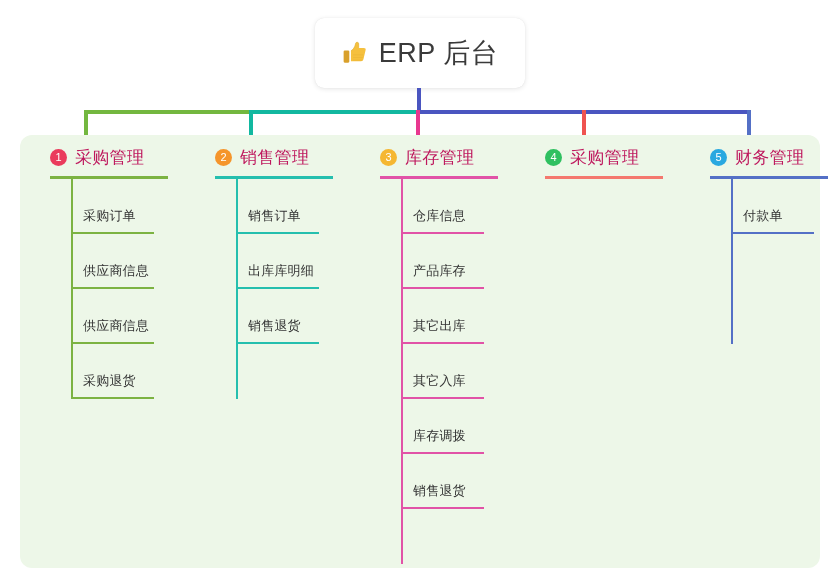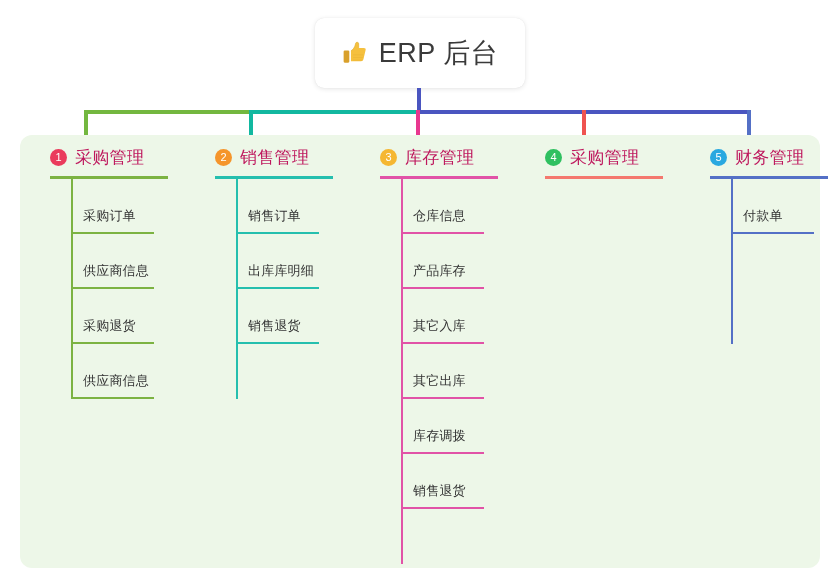--- a/index.html
+++ b/index.html
@@ -189,25 +189,25 @@
         <div class="spine" style="background: rgb(124, 179, 66); height: 220px;"></div>
         <div class="leaf">
           <div class="leaf-label">采购订单</div>
           <div class="leaf-rule" style="background: rgb(124, 179, 66); width: 83px;"></div>
         </div>
         <div class="leaf">
           <div class="leaf-label">供应商信息</div>
           <div class="leaf-rule" style="background: rgb(124, 179, 66); width: 83px;"></div>
         </div>
         <div class="leaf">
+          <div class="leaf-label">供应商信息</div>
+          <div class="leaf-rule" style="background: rgb(124, 179, 66); width: 83px;"></div>
+        </div>
+        <div class="leaf">
           <div class="leaf-label">采购退货</div>
-          <div class="leaf-rule" style="background: rgb(124, 179, 66); width: 83px;"></div>
-        </div>
-        <div class="leaf">
-          <div class="leaf-label">供应商信息</div>
           <div class="leaf-rule" style="background: rgb(124, 179, 66); width: 83px;"></div>
         </div>
       </div>
     </div>
     <div class="column" style="left: 205px;">
       <div class="col-header">
         <span class="badge" style="background: rgb(245, 149, 43);">2</span>
         <span class="col-title">销售管理</span>
       </div>
       <div class="col-rule" style="background: rgb(37, 191, 174); width: 118px; margin-left: 10px;"></div>
@@ -237,25 +237,25 @@
         <div class="spine" style="background: rgb(225, 83, 167); height: 385px;"></div>
         <div class="leaf">
           <div class="leaf-label">仓库信息</div>
           <div class="leaf-rule" style="background: rgb(225, 83, 167); width: 83px;"></div>
         </div>
         <div class="leaf">
           <div class="leaf-label">产品库存</div>
           <div class="leaf-rule" style="background: rgb(225, 83, 167); width: 83px;"></div>
         </div>
         <div class="leaf">
+          <div class="leaf-label">其它出库</div>
+          <div class="leaf-rule" style="background: rgb(225, 83, 167); width: 83px;"></div>
+        </div>
+        <div class="leaf">
           <div class="leaf-label">其它入库</div>
-          <div class="leaf-rule" style="background: rgb(225, 83, 167); width: 83px;"></div>
-        </div>
-        <div class="leaf">
-          <div class="leaf-label">其它出库</div>
           <div class="leaf-rule" style="background: rgb(225, 83, 167); width: 83px;"></div>
         </div>
         <div class="leaf">
           <div class="leaf-label">库存调拨</div>
           <div class="leaf-rule" style="background: rgb(225, 83, 167); width: 83px;"></div>
         </div>
         <div class="leaf">
           <div class="leaf-label">销售退货</div>
           <div class="leaf-rule" style="background: rgb(225, 83, 167); width: 83px;"></div>
         </div>

